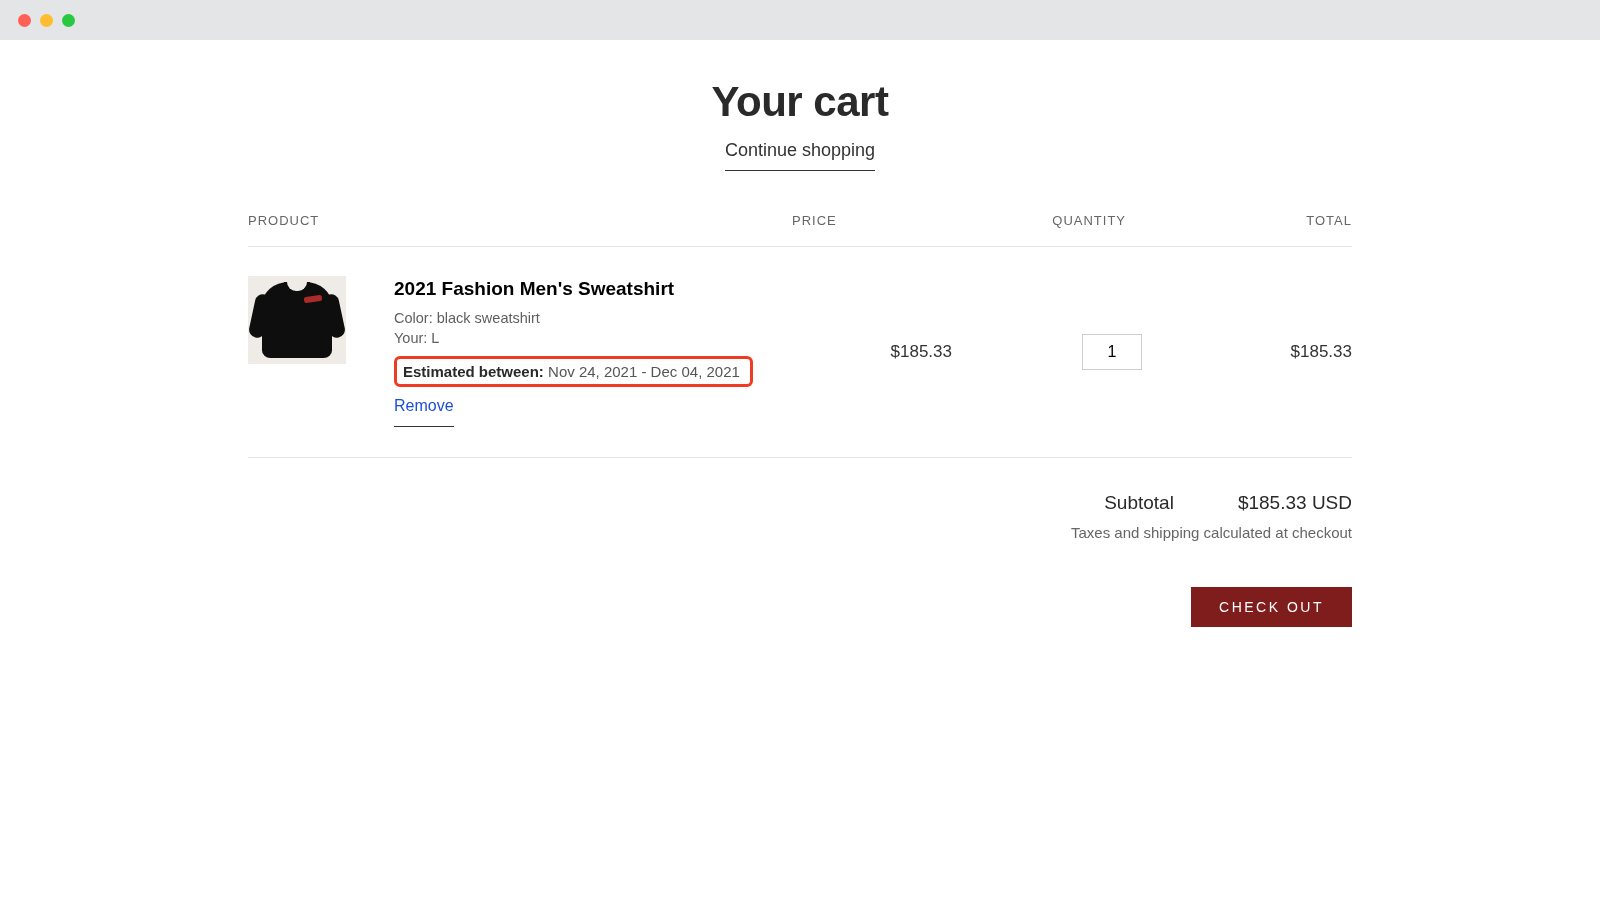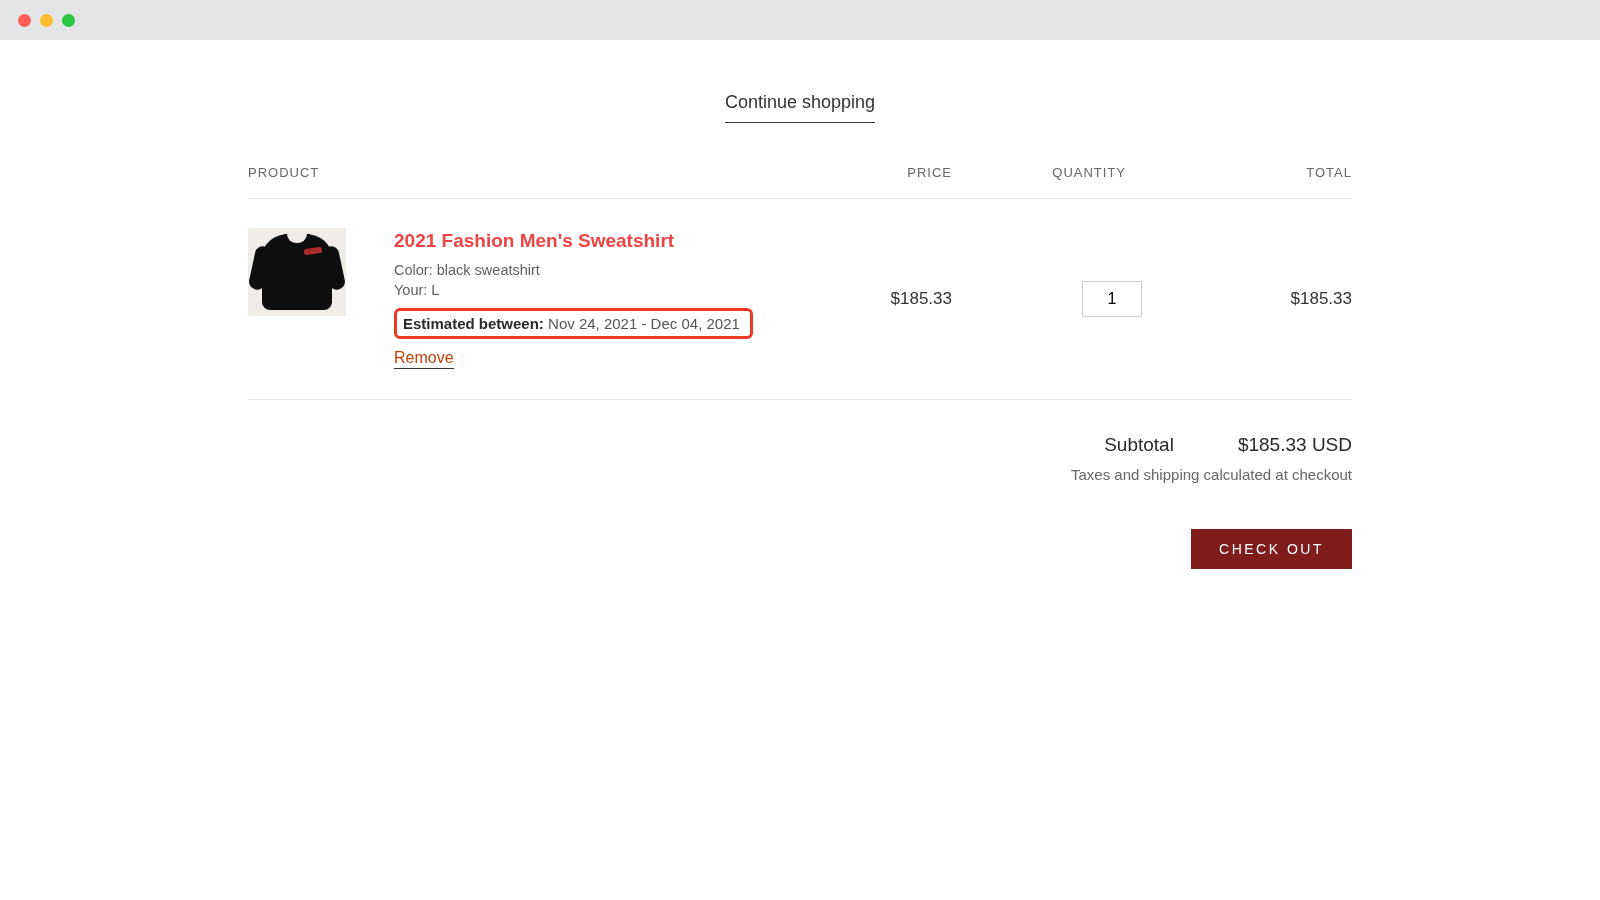--- a/index.html
+++ b/index.html
@@ -53,21 +53,21 @@
       padding-bottom: 18px;
       border-bottom: 1px solid #e5e5e5;
     }
     .hcol {
       font-size: 13px;
       letter-spacing: 1px;
       color: #666;
       text-transform: uppercase;
     }
     .hcol.product  { grid-column: 1 / span 2; }
-    .hcol.price    { text-align: right; }
+    .hcol.price    { }
     .hcol.quantity { text-align: right; padding-right: 46px; }
     .hcol.total    { text-align: right; }
 
     .cart-row {
       padding: 20px 0 30px;
       border-bottom: 1px solid #e5e5e5;
     }
     .thumb {
       width: 98px; height: 88px;
       background: #efece7;
@@ -86,40 +86,40 @@
     }
     .garment:before { left: -10px; transform: rotate(12deg); }
     .garment:after  { right: -10px; transform: rotate(-12deg); }
     .accent { position:absolute; right:10px; top:14px; width:18px; height:6px;
               background:#aa2b2b; transform: rotate(-8deg); border-radius:2px; }
     .neck { position:absolute; left:22px; top:0; width:26px; height:12px;
             border:3px solid #0e0e0e; border-top:none;
             border-radius:0 0 16px 16px; background:#efece7; }
 
     .details { padding-left: 48px; padding-top: 2px; }
-    .product-name { font-size: 19px; font-weight: 700; color: #ef4444; margin-bottom: 10px; }
+    .product-name { font-size: 19px; font-weight: 700; color: #000000; margin-bottom: 10px; }
     .variant-line { font-size: 14.5px; color: #5f5f5f; margin-bottom: 4px; }
     .variant-line .vlabel { }
     .est-box {
       display: inline-block;
       border: 3px solid #ef3a24;
       border-radius: 6px;
       padding: 4px 10px 4px 6px;
       margin-top: 6px;
       font-size: 15px;
     }
     .est-box .elabel { font-weight: 700; color: #2a2a2a; }
     .est-box .evalue { color: #555; }
     .remove-link {
       display: inline-block;
       margin-top: 10px;
       font-size: 16px;
-      color: #c2410c;
+      color: #1d4ed8;
       border-bottom: 1.5px solid #333;
-      padding-bottom: 1px;
+      padding-bottom: 11px;
       cursor: pointer;
     }
 
     .cell-price, .cell-total {
       align-self: center;
       text-align: right;
       font-size: 17px;
       color: #333;
     }
     .cell-qty {
@@ -161,20 +161,21 @@
 
 <div class="window-chrome">
   <div class="traffic-lights">
     <div class="traffic-light tl-red"></div>
     <div class="traffic-light tl-yellow"></div>
     <div class="traffic-light tl-green"></div>
   </div>
 </div>
 
 <div class="page">
+  <h1 class="page-title">Your cart</h1>
   <a class="continue-link" href="#">
     <span>Continue shopping</span>
   </a>
 
   <div class="cart-container">
     <div class="cart-head">
       <div class="hcol product">PRODUCT</div>
       <div class="hcol price">PRICE</div>
       <div class="hcol quantity">QUANTITY</div>
       <div class="hcol total">TOTAL</div>

